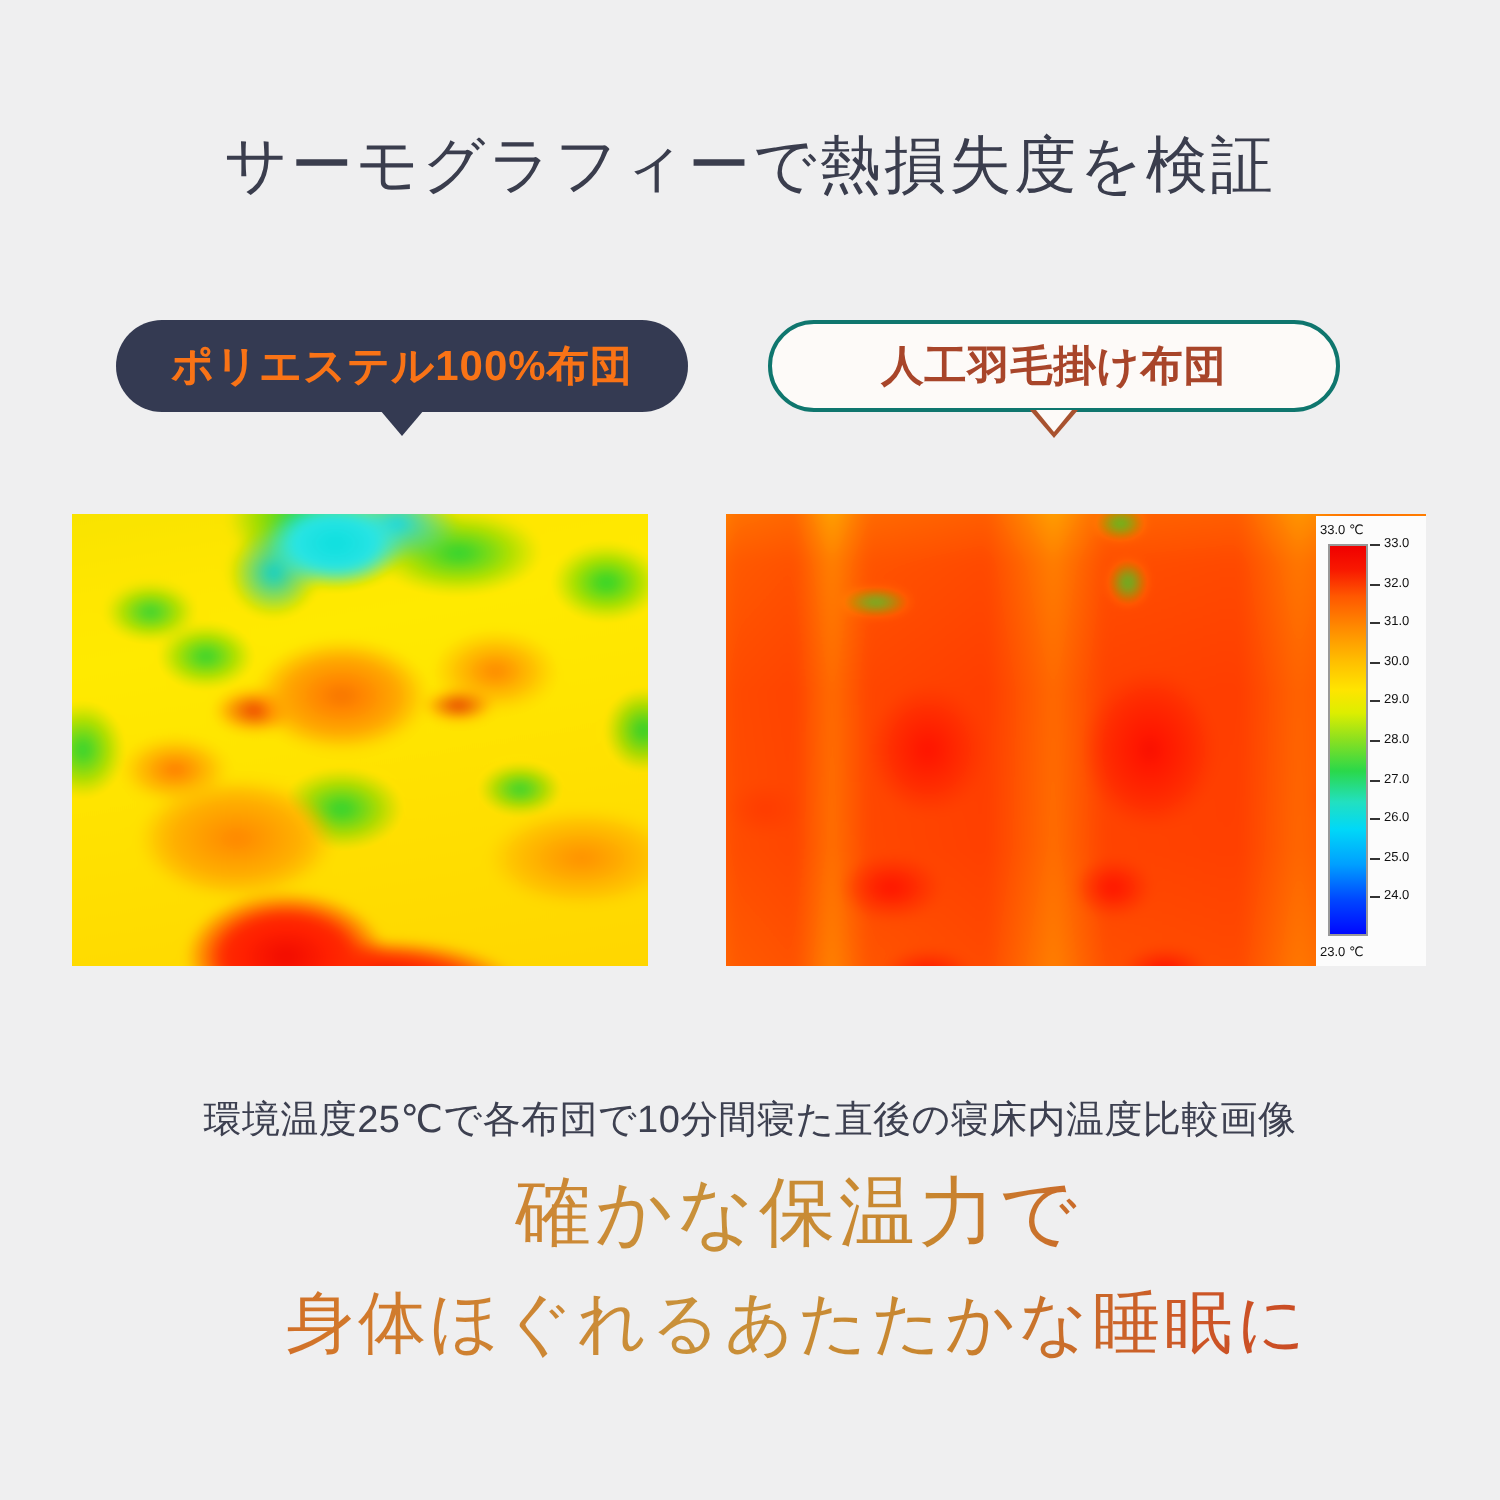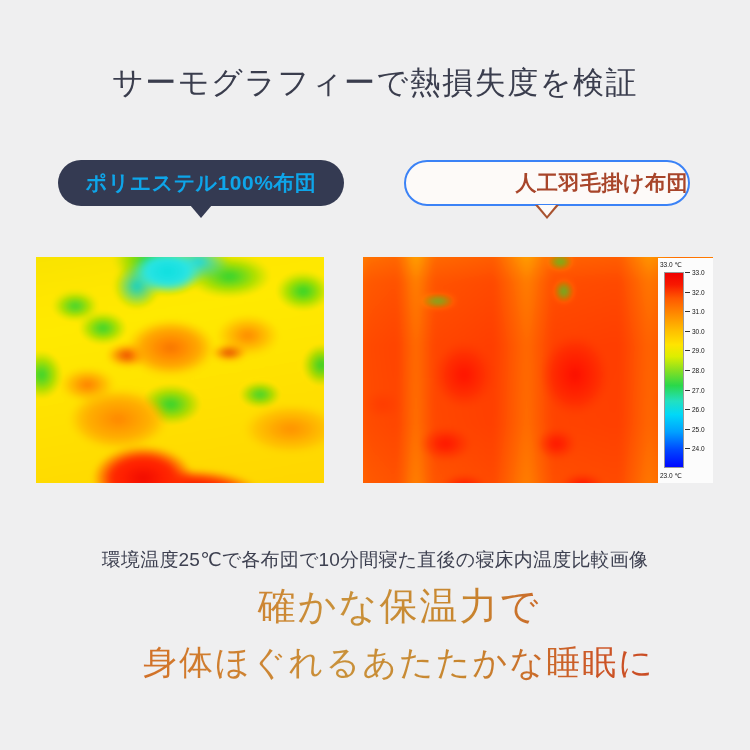--- a/index.html
+++ b/index.html
@@ -44,30 +44,29 @@
     box-sizing: border-box;
     font-size: 21px;
     font-weight: bold;
     letter-spacing: 0.5px;
   }
   .badge-left {
     left: 58px;
     top: 160px;
     width: 286px;
     background: #343a52;
-    color: #0ea5e9;
+    color: #f97316;
   }
   .badge-right {
-    left: 404px;
+    left: 384px;
     top: 160px;
     width: 286px;
     background: #fdfaf8;
     color: #a8452a;
-    border: 2px solid #3b82f6;
-    justify-content: flex-end;
+    border: 2px solid #0f766e;
   }
   .tail {
     position: absolute;
     width: 0;
     height: 0;
     left: 50%;
     margin-left: -11px;
     top: 45px;
     border-left: 11px solid transparent;
     border-right: 11px solid transparent;

